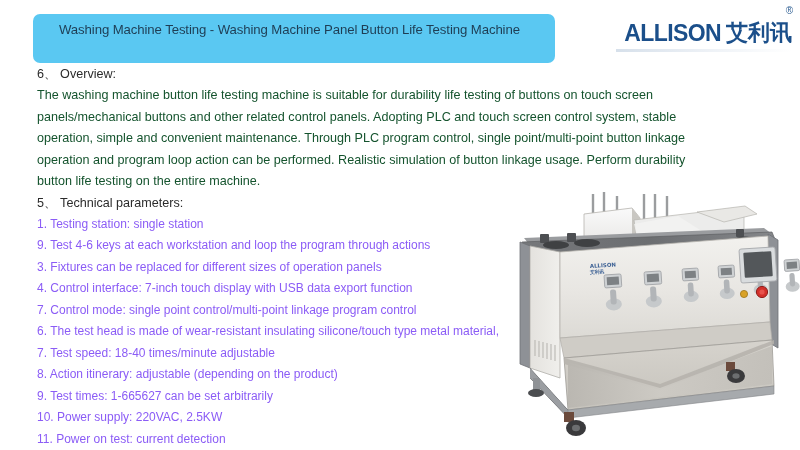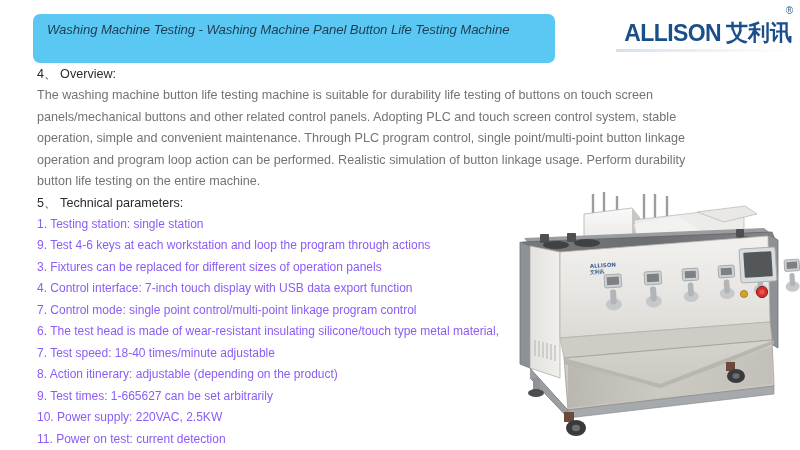--- a/index.html
+++ b/index.html
@@ -26,22 +26,21 @@
   }
 
   #title-banner {
     position: absolute;
     left: 33px;
     top: 14px;
     width: 522px;
     height: 49px;
     background: #5ac8f2;
     border-radius: 7px;
-    padding: 6px 14px 0 14px;
-    font-style: italic;
+    padding: 6px 14px 0 26px;
   }
 
   #title-text {
     font-size: 13.2px;
     line-height: 20px;
     color: #1e3d54;
     letter-spacing: -0.1px;
   }
 
   
@@ -103,21 +102,21 @@
   .sec-head {
     font-size: 12.6px;
     line-height: 21px;
     color: #2b2b2b;
     white-space: pre;
   }
 
   #overview-para {
     font-size: 12.6px;
     line-height: 21.5px;
-    color: #737373;
+    color: #14532d;
     width: 668px;
     text-align: left;
   }
 
   #spec-list {
     list-style: none;
     margin-top: 0;
   }
   #spec-list li {
     font-size: 12px;
@@ -151,21 +150,21 @@
       <span id="logo-cjk">艾利讯</span>
       <span id="logo-r">®</span>
     </div>
     <div id="logo-underline"></div>
   </div>
 
 </div>
 
 <div id="content">
 
-  <div class="sec-head">4、 Overview:</div>
+  <div class="sec-head">6、 Overview:</div>
 
   <div id="overview-para">The washing machine button life testing machine is suitable for durability life testing of buttons on touch screen panels/mechanical buttons and other related control panels. Adopting PLC and touch screen control system, stable operation, simple and convenient maintenance. Through PLC program control, single point/multi-point button linkage operation and program loop action can be performed. Realistic simulation of button linkage usage. Perform durability button life testing on the entire machine.</div>
 
   <div class="sec-head">5、 Technical parameters:</div>
 
   <ul id="spec-list">
     <li>1. Testing station: single station</li>
     <li>9. Test 4-6 keys at each workstation and loop the program through actions</li>
     <li>3. Fixtures can be replaced for different sizes of operation panels</li>
     <li>4. Control interface: 7-inch touch display with USB data export function</li>

